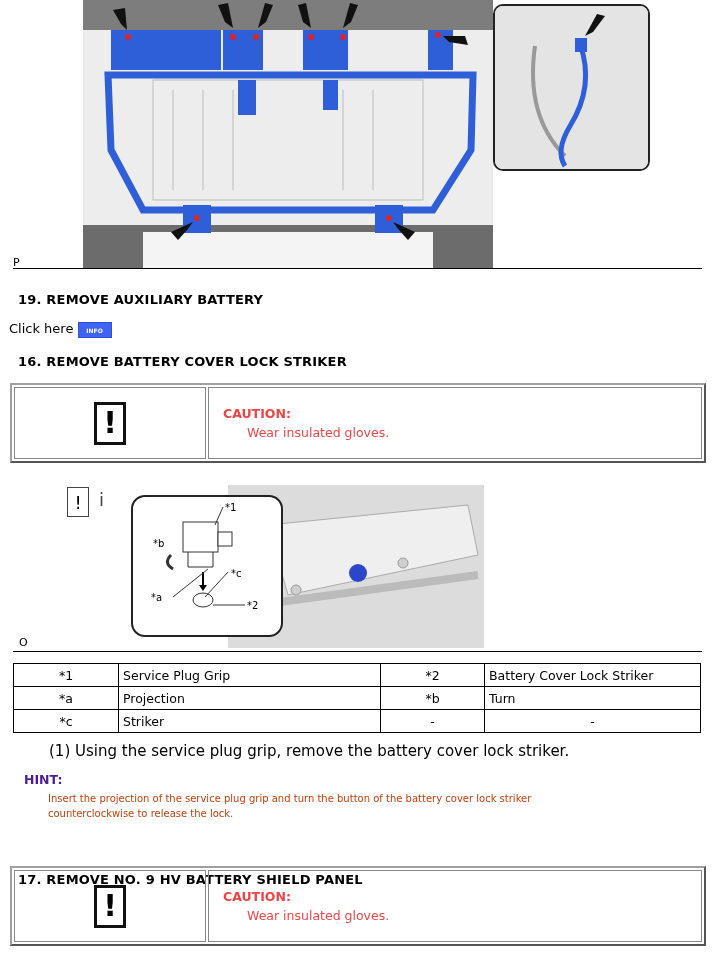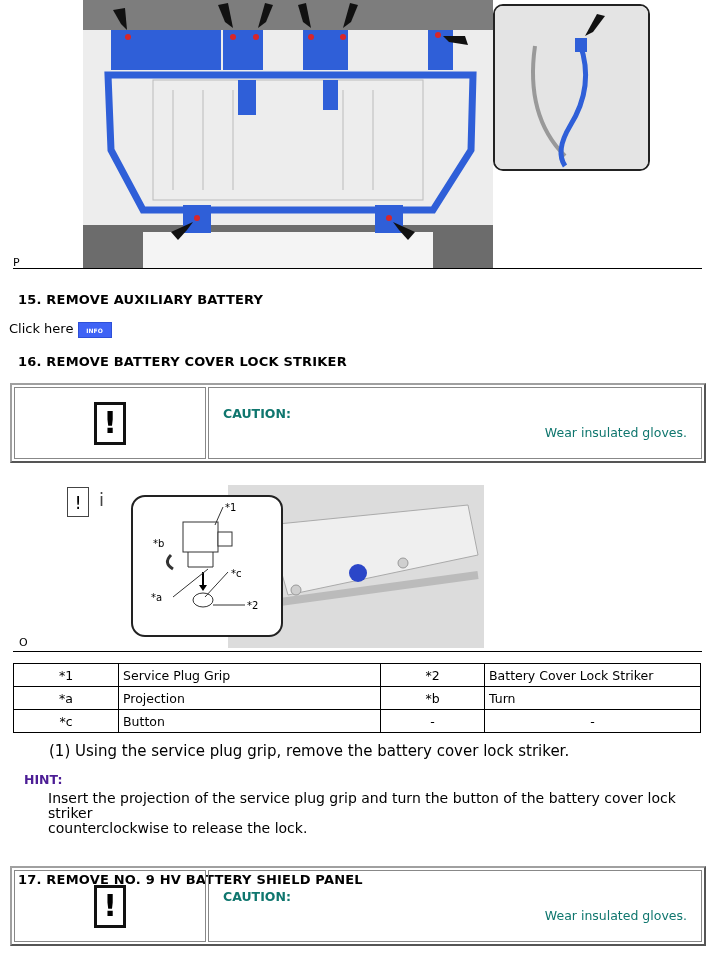--- a/index.html
+++ b/index.html
@@ -36,45 +36,45 @@
   }
   .caution-icon-cell {
     width: 192px; border: 1px solid #888; display: flex; align-items: center; justify-content: center;
   }
   .warn-icon {
     width: 32px; height: 43px; border: 3px solid #111; display: flex; align-items: center; justify-content: center;
     font-weight: bold; font-size: 30px; font-family: "DejaVu Sans", sans-serif; line-height: 1;
   }
   .caution-text-cell {
     flex: 1; border: 1px solid #888; margin-left: 2px; padding: 18px 14px;
-    color: #0f766e; font-size: 12.5px;
+    color: #ef4444; font-size: 12.5px;
   }
   .caution-label { font-weight: bold; }
-  .caution-body { margin-left: 24px; margin-top: 4px; text-align: right; }
+  .caution-body { margin-left: 24px; margin-top: 4px; }
 
   
   .fig2 { left: 13px; top: 475px; width: 689px; height: 177px; border-bottom: 1.5px solid #000; }
   .small-warn {
     width: 22px; height: 30px; border: 1.5px solid #444; display: flex; align-items: center; justify-content: center;
     font-size: 18px;
   }
   .callout {
     border: 2px solid #222; border-radius: 14px; background: #fff;
   }
 
   
   table.legend {
     position: absolute; left: 13px; top: 663px; width: 688px; border-collapse: collapse; font-size: 12.5px;
   }
   table.legend td { border: 1px solid #000; height: 23px; padding: 0 4px; }
   table.legend td.c { text-align: center; }
 
   .step-text { font-size: 15px; }
   .hint-label { color: #4c1d95; font-weight: bold; font-size: 12.5px; }
-  .hint-body { color: #000000; font-size: 14px; line-height: 15px; }
+  .hint-body { color: #c2410c; font-size: 10px; line-height: 15px; }
 </style>
 </head>
 <body>
 
 <div class="abs fig1">
   <div class="abs photo" style="left:70px; top:0; width:410px; height:268px;">
     <svg width="410" height="268" viewBox="0 0 410 268">
       <rect x="0" y="0" width="410" height="268" fill="#ededed"></rect>
       <rect x="0" y="0" width="410" height="30" fill="#7d7d7d"></rect>
       <rect x="0" y="225" width="410" height="43" fill="#6c6c6c"></rect>
@@ -124,21 +124,21 @@
       <rect width="157" height="167" fill="#e4e4e4"></rect>
       <path d="M40 40 Q30 110 70 150" stroke="#999" stroke-width="4" fill="none"></path>
       <path d="M85 38 Q100 80 75 120 Q60 145 70 160" stroke="#2f5fd8" stroke-width="5" fill="none"></path>
       <rect x="80" y="32" width="12" height="14" fill="#2f5fd8"></rect>
       <polygon points="110,10 102,8 90,30 98,26" fill="#111"></polygon>
     </svg>
   </div>
   <div class="abs fig-label" style="left:0; top:256px;">P</div>
 </div>
 
-<div class="abs step-title" style="left:18px; top:292px;">15. REMOVE AUXILIARY BATTERY</div>
+<div class="abs step-title" style="left:18px; top:292px;">19. REMOVE AUXILIARY BATTERY</div>
 <div class="abs click-here" style="left:9px; top:321px;">
   <span>Click here</span>
   <span class="info-btn">INFO</span>
 </div>
 
 <div class="abs step-title" style="left:18px; top:354px;">16. REMOVE BATTERY COVER LOCK STRIKER</div>
 
 <div class="abs caution-box" style="top:383px;">
   <div class="caution-icon-cell">
     <div class="warn-icon">!</div>
@@ -194,21 +194,21 @@
     <td>Battery Cover Lock Striker</td>
   </tr>
   <tr>
     <td class="c">*a</td>
     <td>Projection</td>
     <td class="c">*b</td>
     <td>Turn</td>
   </tr>
   <tr>
     <td class="c">*c</td>
-    <td>Button</td>
+    <td>Striker</td>
     <td class="c">-</td>
     <td class="c">-</td>
   </tr>
 </tbody>
   </table>
 
 <div class="abs step-text" style="left:49px; top:742px;">(1) Using the service plug grip, remove the battery cover lock striker.</div>
 
 <div class="abs hint-label" style="left:24px; top:772px;">HINT:</div>
 <div class="abs hint-body" style="left:48px; top:791px;">

